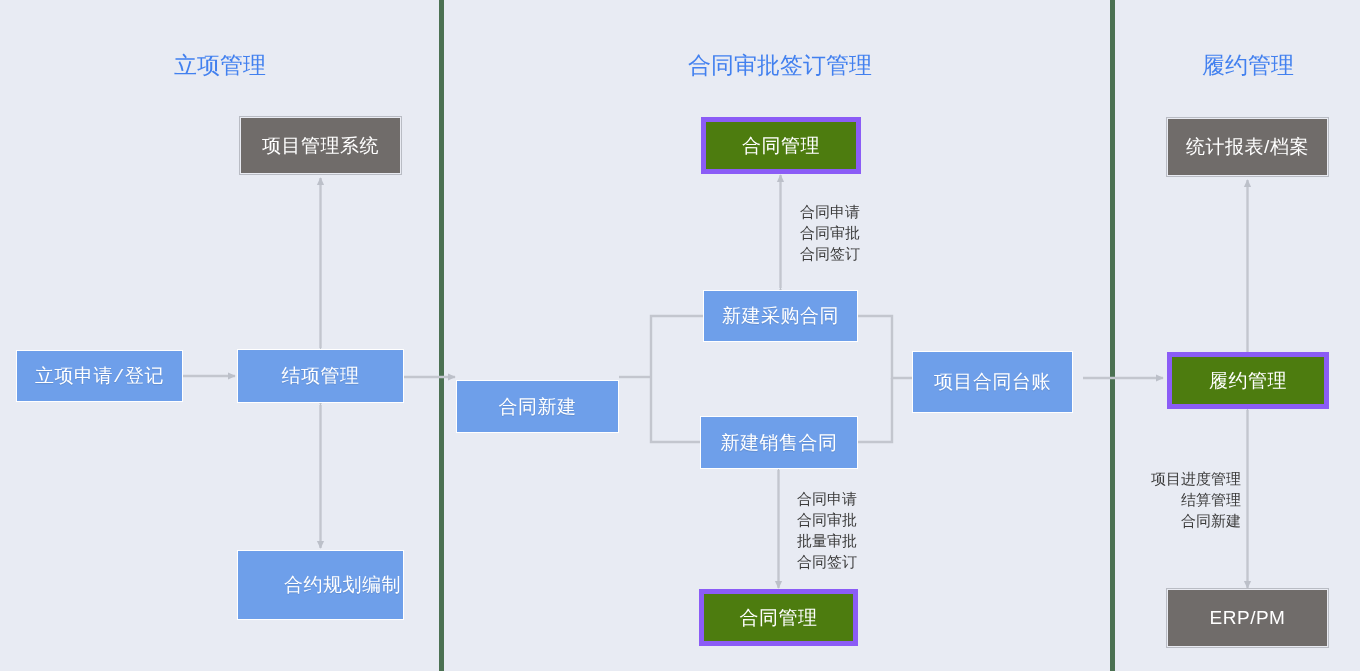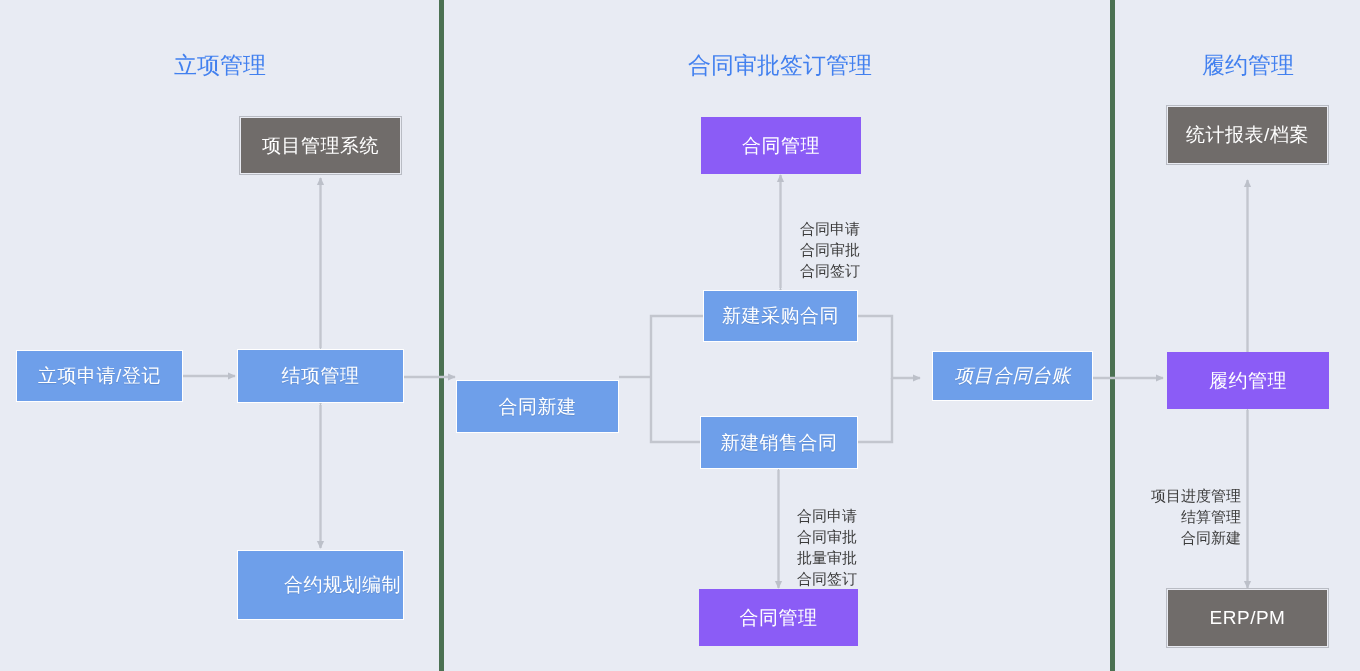--- a/index.html
+++ b/index.html
@@ -34,35 +34,34 @@
     box-sizing:border-box;
     text-align:center;
     white-space:nowrap;
   }
   .node.light{
     background:#6e9fea;
     border:1px solid #ffffff;
     text-shadow:0 1px 1px rgba(0,0,0,0.12);
   }
   .node.dark{
-    background:#8b5cf6;
+    background:#4d7c0f;
     border:5px solid #8b5cf6;
   }
   .node.gray{
     background:#706c6a;
     border:1px solid #e9ebf2;
     box-shadow:0 0 0 1px #b9bcc4;
   }
   .edge-label{
     position:absolute;
     color:#3b3b3b;
     font-size:15px;
     line-height:21px;
     white-space:nowrap;
-    margin-top:17px;
   }
   .edge-label.ctr{text-align:center;}
   .edge-label.rgt{text-align:right;}
 </style>
 </head>
 <body>
 
 <div id="stage">
 
   <div class="divider" style="left:439px;"></div>
@@ -104,21 +103,21 @@
   </svg>
 
   <div class="sect-title" style="left:660px;top:54px;width:240px;">合同审批签订管理</div>
   <div class="sect-title" style="left:120px;top:54px;width:200px;">立项管理</div>
   <div class="sect-title" style="left:1148px;top:54px;width:200px;">履约管理</div>
 
   <div class="node gray" style="left:240px;top:117px;width:161px;height:57px;align-items:center;">
     <span>项目管理系统</span>
   </div>
 
-  <div class="node light" style="left:16px;top:350px;width:167px;height:52px;">
+  <div class="node light" style="left:16px;top:350px;width:167px;height:52px;font-family:Liberation Mono, monospace;">
     <span>立项申请/登记</span>
   </div>
 
   <div class="node light" style="left:237px;top:349px;width:167px;height:54px;">
     <span>结项管理</span>
   </div>
 
   <div class="node light" style="left:237px;top:550px;width:167px;height:70px;padding-left:44px;">
     <span>合约规划编制</span>
   </div>
@@ -136,25 +135,25 @@
   </div>
 
   <div class="node light" style="left:700px;top:416px;width:158px;height:53px;">
     <span>新建销售合同</span>
   </div>
 
   <div class="node dark" style="left:699px;top:589px;width:159px;height:57px;">
     <span>合同管理</span>
   </div>
 
-  <div class="node light" style="left:932px;top:351px;width:161px;height:50px;font-style:italic;">
+  <div class="node light" style="left:912px;top:351px;width:161px;height:62px;">
     <span>项目合同台账</span>
   </div>
 
-  <div class="node gray" style="left:1167px;top:106px;width:161px;height:58px;align-items:center;">
+  <div class="node gray" style="left:1167px;top:118px;width:161px;height:58px;align-items:center;">
     <span>统计报表/档案</span>
   </div>
 
   <div class="node dark" style="left:1167px;top:352px;width:162px;height:57px;">
     <span>履约管理</span>
   </div>
 
   <div class="node gray" style="left:1167px;top:589px;width:161px;height:58px;">
     <span>ERP/PM</span>
   </div>

